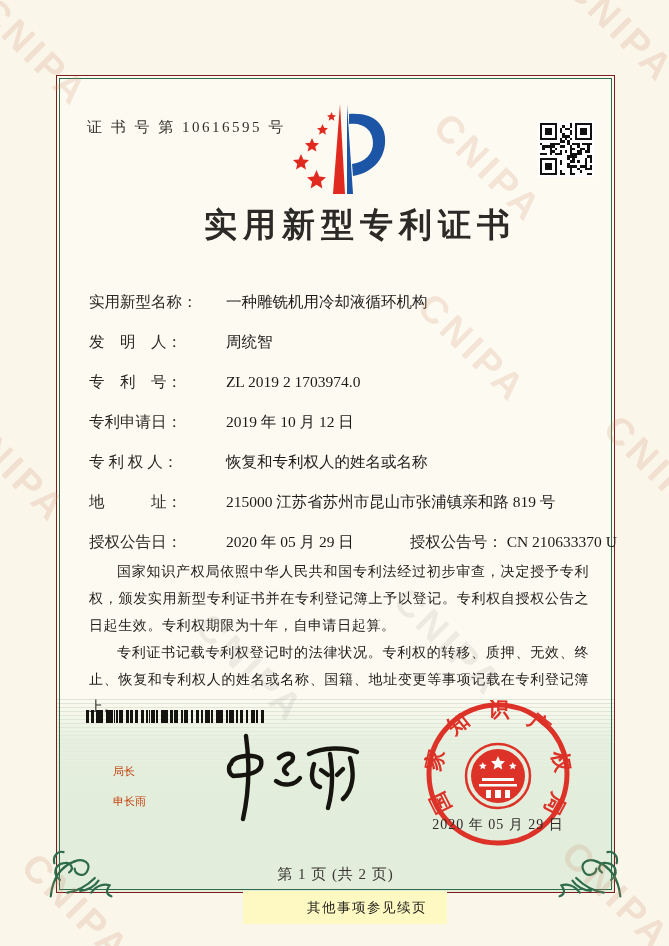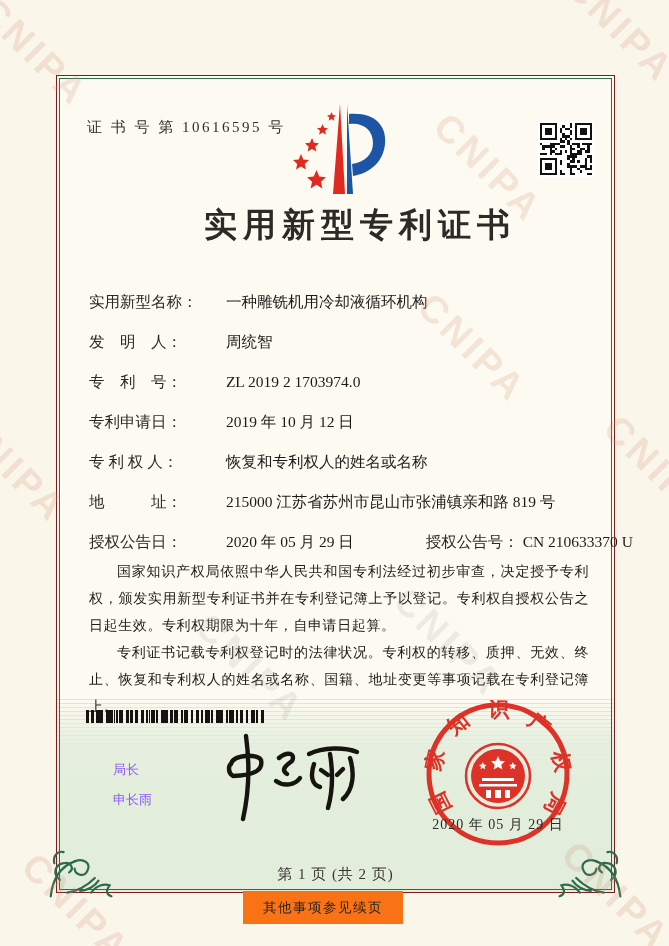--- a/index.html
+++ b/index.html
@@ -49,38 +49,38 @@
     letter-spacing:0.6px;
   }
   .paras p{ margin:0; text-indent:2em; }
   .barcode{
     position:absolute; left:29px; top:634px; width:178px; height:13px;
     background-image:
       repeating-linear-gradient(90deg,#15130f 0 2px,rgba(0,0,0,0) 2px 5px),
       repeating-linear-gradient(90deg,#15130f 0 1px,rgba(0,0,0,0) 1px 7px),
       repeating-linear-gradient(90deg,#15130f 0 3px,rgba(0,0,0,0) 3px 11px);
   }
-  .signer{ position:absolute; left:56px; top:680px; font-size:13px; color:#8b5cf6; line-height:30px;font-family:Liberation Mono, monospace;}
+  .signer{ position:absolute; left:56px; top:680px; font-size:11px; color:#c2410c; line-height:30px;}
   .signature{ position:absolute; left:146px; top:648px; width:170px; height:100px; }
   .seal{ position:absolute; left:367px; top:624px; width:148px; height:148px; opacity:0.93; }
   .seal-date{
     position:absolute; left:356px; top:740px; width:170px; text-align:center;
     font-size:14px; color:#2e2b28; letter-spacing:1px;
   }
   .page-num{
     position:absolute; left:0; bottom:8px; width:557px; text-align:center;
     font-size:15px; color:#3a3733; letter-spacing:1px;
   }
   .corner{ position:absolute; width:92px; height:92px; }
   .corner.bl{ left:-10px; bottom:-8px; }
   .corner.br{ right:-10px; bottom:-8px; transform:scaleX(-1); }
   .footer-note{
     position:absolute; left:243px; top:891px; width:160px; height:33px;
-    background:#f97316; text-align:center; line-height:33px;
-    font-size:13.5px; color:#26241f; letter-spacing:1.5px;
+    background:#fef9c3; text-align:center; line-height:33px;
+    font-size:13.5px; color:#26241f; letter-spacing:1.5px;padding-left:44px;
   }
 </style>
 </head>
 <body>
 
 <div class="page">
 
   <div class="frame">
     <div class="band"></div>
     <div class="frame-inner"></div>
@@ -269,21 +269,21 @@
         <span class="field-label">专 利 权 人：</span>
         <span class="field-value">恢复和专利权人的姓名或名称</span>
       </div>
       <div class="field-row">
         <span class="field-label">地　　　址：</span>
         <span class="field-value">215000 江苏省苏州市昆山市张浦镇亲和路 819 号</span>
       </div>
       <div class="field-row">
         <span class="field-label">授权公告日：</span>
         <span class="field-value w">2020 年 05 月 29 日</span>
-        <span class="field-label" style="min-width:0; margin-left:28px;">授权公告号：</span>
+        <span class="field-label" style="min-width:0; margin-left:12px;">授权公告号：</span>
         <span class="field-value">CN 210633370 U</span>
       </div>
     </div>
 
     <div class="paras">
       <p>国家知识产权局依照中华人民共和国专利法经过初步审查，决定授予专利权，颁发实用新型专利证书并在专利登记簿上予以登记。专利权自授权公告之日起生效。专利权期限为十年，自申请日起算。</p>
       <p>专利证书记载专利权登记时的法律状况。专利权的转移、质押、无效、终止、恢复和专利权人的姓名或名称、国籍、地址变更等事项记载在专利登记簿上。</p>
     </div>
 
     <div class="barcode"></div>

